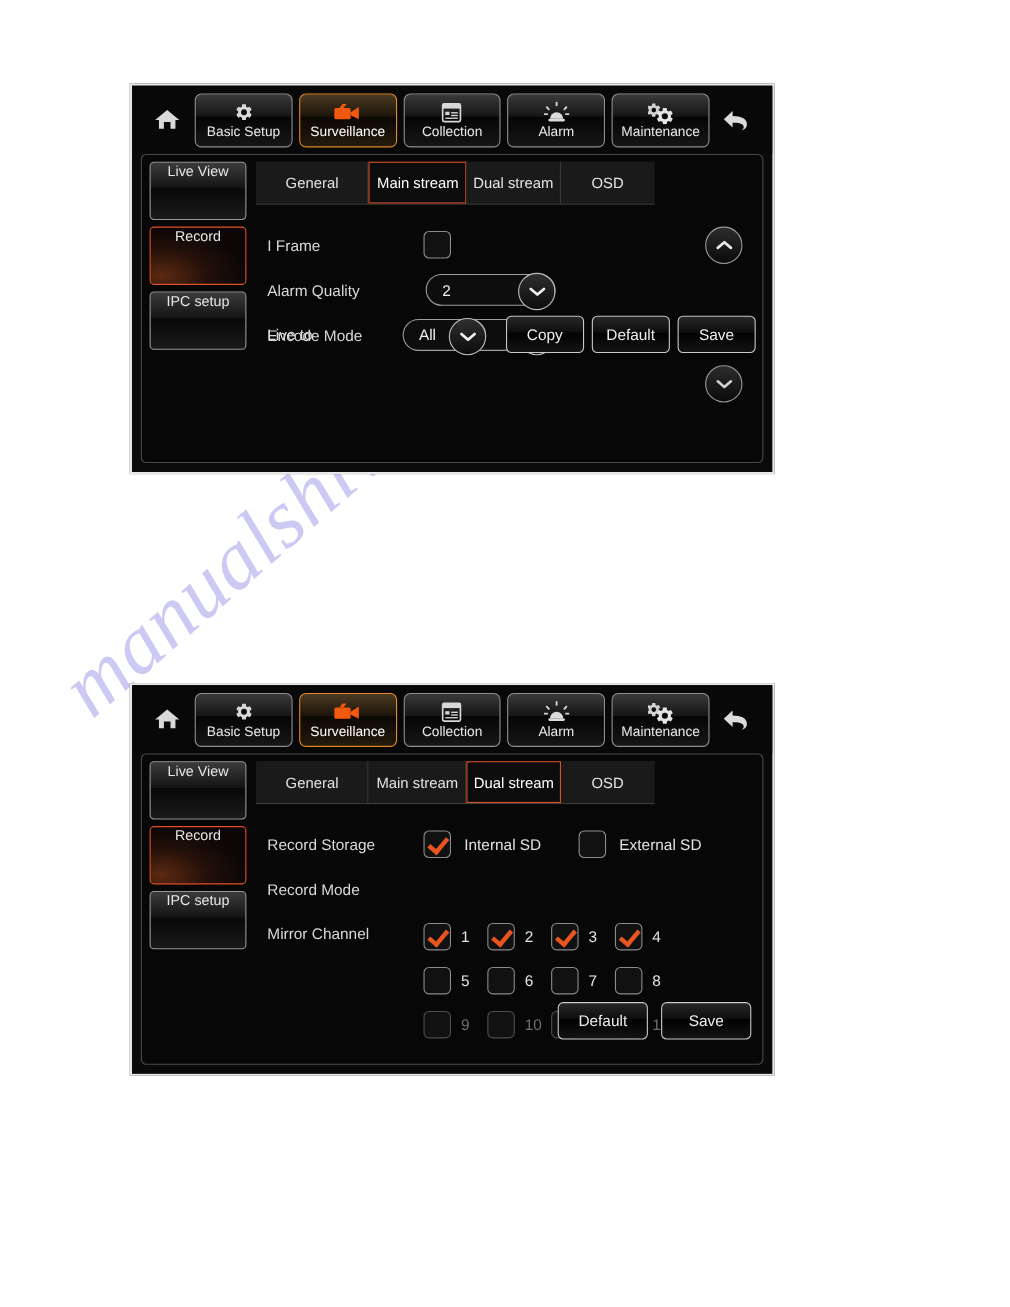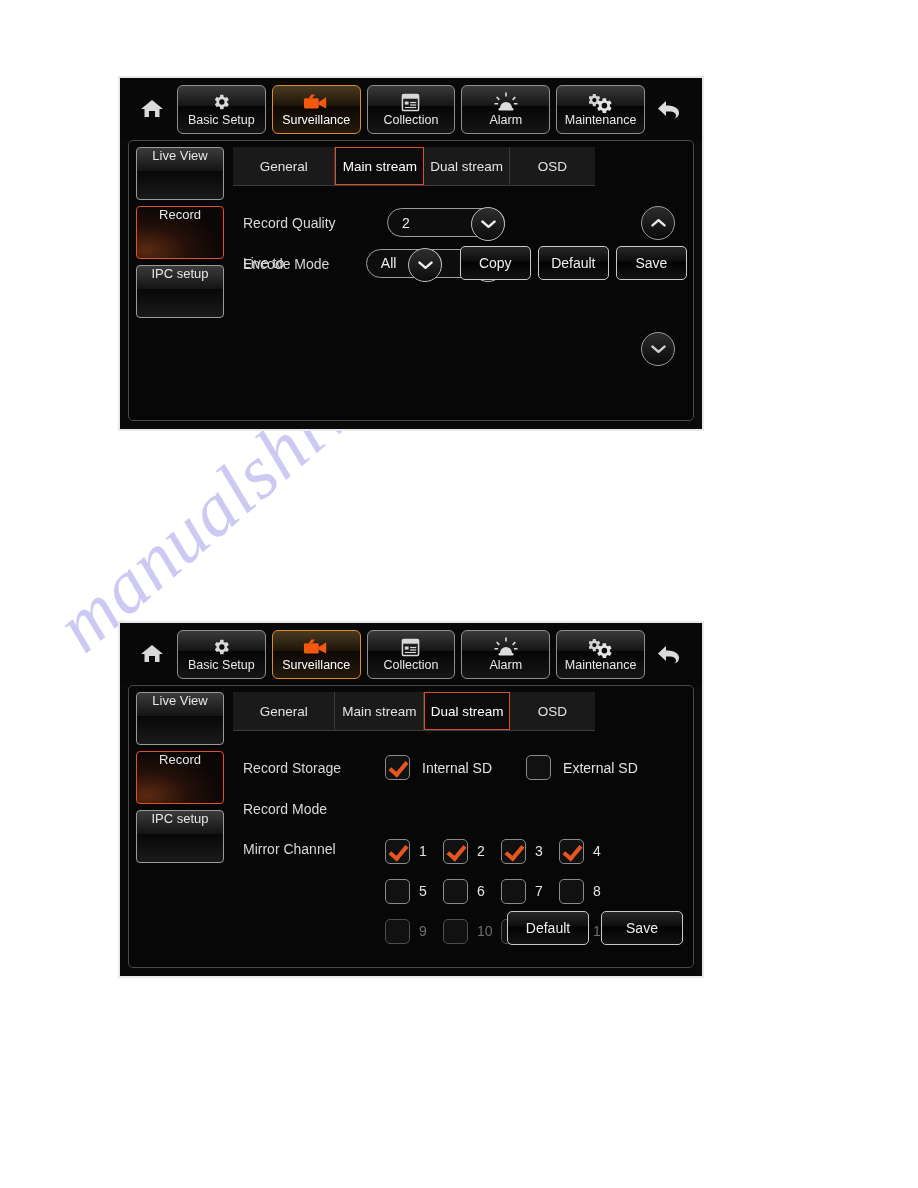--- a/index.html
+++ b/index.html
@@ -453,23 +453,27 @@
               <path d="M1.6 7.5 L8 2 L14.4 7.5" fill="none" stroke="#e9e9e9" stroke-width="2.6" stroke-linecap="round" stroke-linejoin="round"></path>
             </svg>
           </div>
           <div class="scroll-btn" id="scroll-down">
             <svg width="15" height="10" viewBox="0 0 16 10">
               <path d="M1.6 2.5 L8 8 L14.4 2.5" fill="none" stroke="#cfcfcf" stroke-width="2.6" stroke-linecap="round" stroke-linejoin="round"></path>
             </svg>
           </div>
 
 
-
           <div class="row">
-            <div class="row-label">Record Quality</div>
+            <div class="row-label">I Frame</div>
+            <div class="cbx"></div>
+          </div>
+
+          <div class="row">
+            <div class="row-label">Alarm Quality</div>
             <div class="sel sel-alarm">
               <span class="sel-val">2</span>
               <span class="chev">
                 <svg width="15" height="10" viewBox="0 0 16 10">
                   <path d="M1.6 2.5 L8 8 L14.4 2.5" fill="none" stroke="#f0f0f0" stroke-width="2.6" stroke-linecap="round" stroke-linejoin="round"></path>
                 </svg>
               </span>
             </div>
           </div>
 

